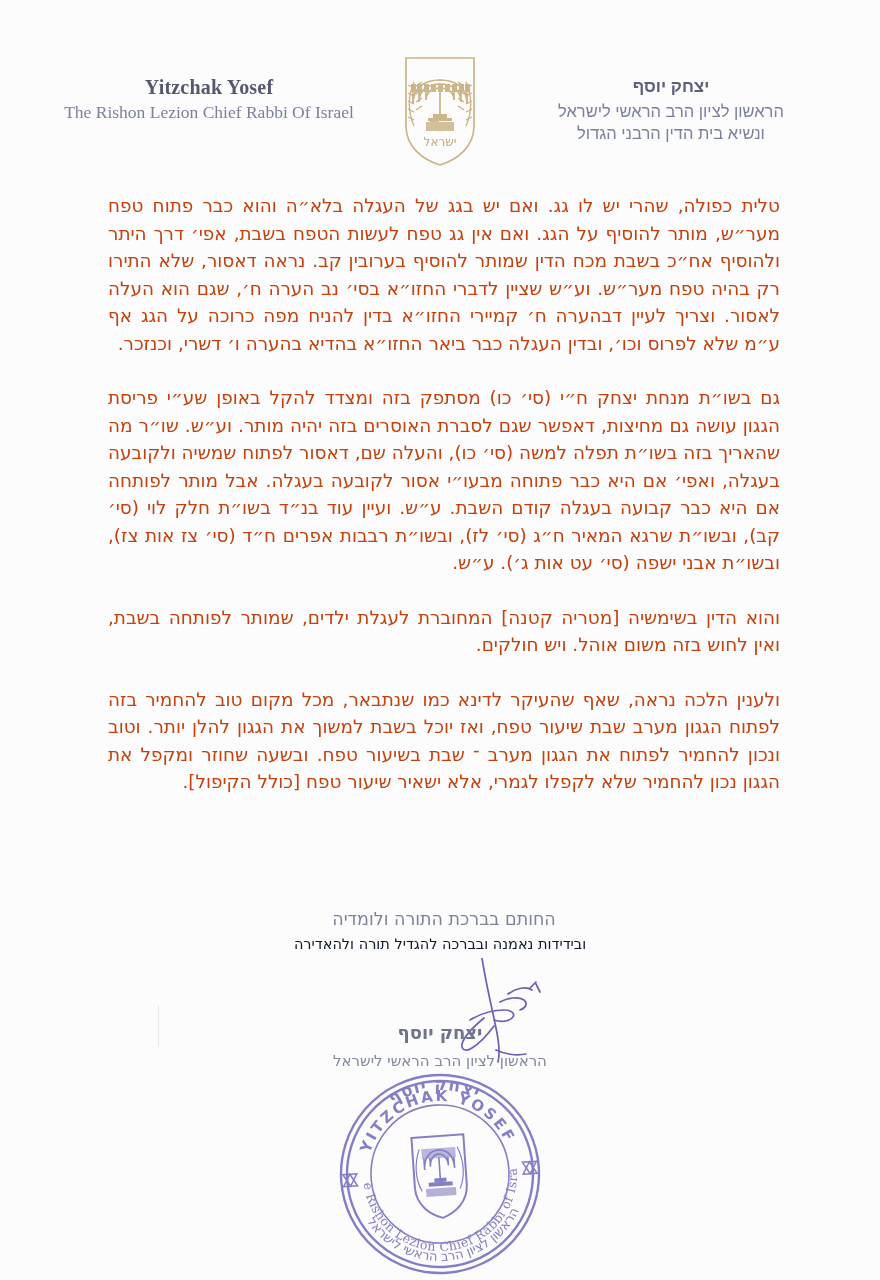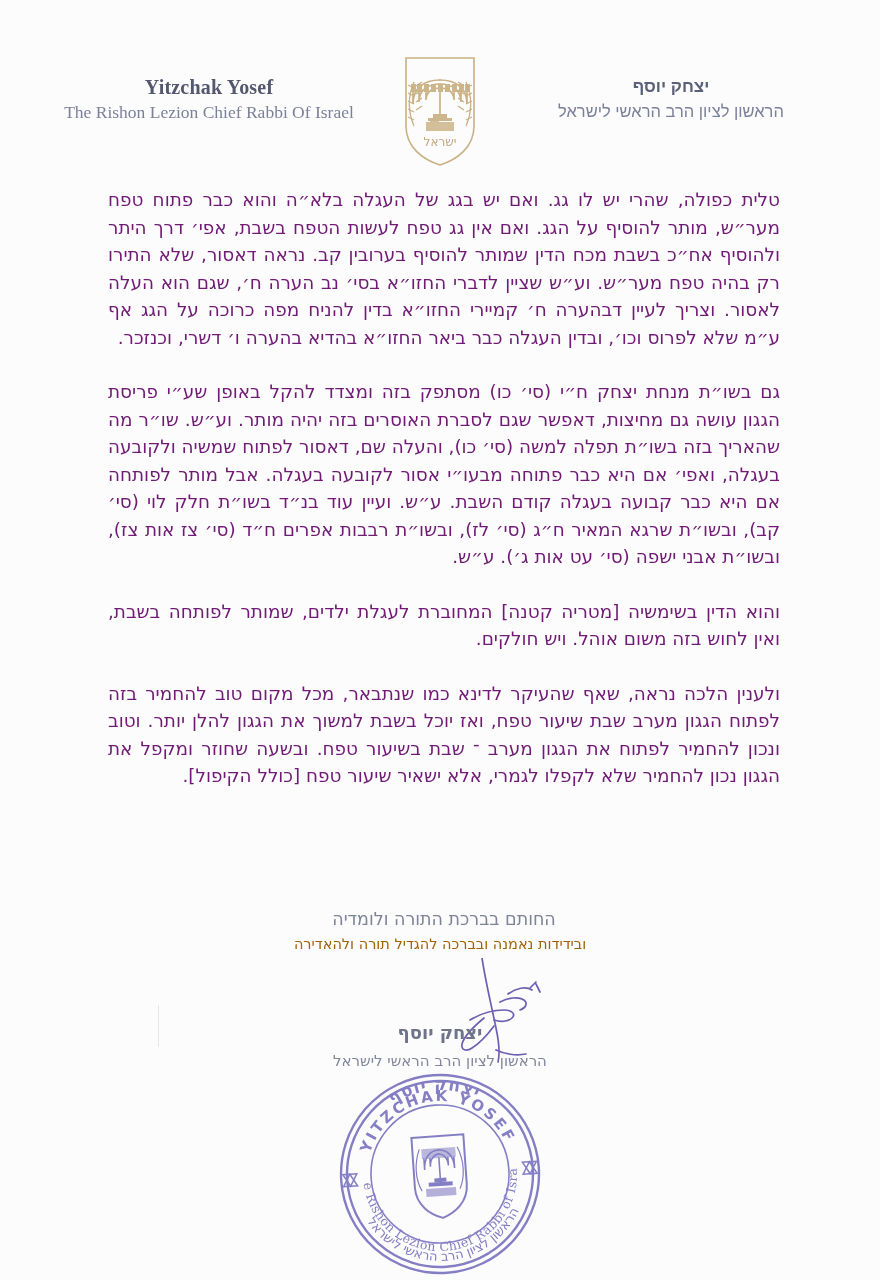--- a/index.html
+++ b/index.html
@@ -75,26 +75,26 @@
     width: 96px;
     height: 118px;
     flex: 0 0 auto;
     margin-top: 0;
   }
   .emblem svg { display: block; width: 100%; height: 100%; }
 
   
   .doc-body {
     position: absolute;
-    top: 186px;
+    top: 192px;
     left: 108px;
     width: 672px;
     direction: rtl;
     text-align: justify;
-    color: #701a75;
+    color: #c2410c;
     font-size: 18.4px;
     line-height: 27.5px;
     font-family: "DejaVu Sans", "Liberation Sans", sans-serif;
   }
   .para {
     margin: 0 0 27px 0;
     text-align: justify;
     text-align-last: center;
   }
   .para.last-right { text-align-last: right; }
@@ -104,21 +104,21 @@
     position: absolute;
     top: 906px;
     left: 0;
     right: 0;
     direction: rtl;
     text-align: center;
     color: #7e8498;
     font-family: "DejaVu Sans", "Liberation Sans", sans-serif;
   }
   .closing .c1 { font-size: 17.5px; line-height: 26px; padding-left: 8px; }
-  .closing .c2 { font-size: 14.5px; line-height: 24px; color: #a16207; }
+  .closing .c2 { font-size: 14.5px; line-height: 24px; color: #0f172a; }
   .sign-wrap {
     position: relative;
     height: 96px;
     margin-top: 6px;
   }
   .sign-name {
     position: absolute;
     top: 60px;
     left: 0; right: 0;
     font-size: 18px;
@@ -221,20 +221,21 @@
           <rect x="34" y="70" width="28" height="9"></rect>
           <rect x="38" y="66" width="9" height="5"></rect>
         </g>
         <text x="48" y="94" text-anchor="middle" font-size="12" font-family="DejaVu Sans, sans-serif" fill="#c0a madeup" style="fill:#c2a87e">ישראל</text>
       </svg>
     </div>
 
     <div class="lh-block lh-he">
       <div class="lh-name">יצחק יוסף</div>
       <div class="lh-line">הראשון לציון הרב הראשי לישראל</div>
+      <div class="lh-line">ונשיא בית הדין הרבני הגדול</div>
     </div>
   </div>
 
   <div class="doc-body">
     <p class="para last-right">טלית כפולה, שהרי יש לו גג. ואם יש בגג של העגלה בלא״ה והוא כבר פתוח טפח מער״ש, מותר להוסיף על הגג. ואם אין גג טפח לעשות הטפח בשבת, אפי׳ דרך היתר ולהוסיף אח״כ בשבת מכח הדין שמותר להוסיף בערובין קב. נראה דאסור, שלא התירו רק בהיה טפח מער״ש. וע״ש שציין לדברי החזו״א בסי׳ נב הערה ח׳, שגם הוא העלה לאסור. וצריך לעיין דבהערה ח׳ קמיירי החזו״א בדין להניח מפה כרוכה על הגג אף ע״מ שלא לפרוס וכו׳, ובדין העגלה כבר ביאר החזו״א בהדיא בהערה ו׳ דשרי, וכנזכר.</p>
     <p class="para last-right">גם בשו״ת מנחת יצחק ח״י (סי׳ כו) מסתפק בזה ומצדד להקל באופן שע״י פריסת הגגון עושה גם מחיצות, דאפשר שגם לסברת האוסרים בזה יהיה מותר. וע״ש. שו״ר מה שהאריך בזה בשו״ת תפלה למשה (סי׳ כו), והעלה שם, דאסור לפתוח שמשיה ולקובעה בעגלה, ואפי׳ אם היא כבר פתוחה מבעו״י אסור לקובעה בעגלה. אבל מותר לפותחה אם היא כבר קבועה בעגלה קודם השבת. ע״ש. ועיין עוד בנ״ד בשו״ת חלק לוי (סי׳ קב), ובשו״ת שרגא המאיר ח״ג (סי׳ לז), ובשו״ת רבבות אפרים ח״ד (סי׳ צז אות צז), ובשו״ת אבני ישפה (סי׳ עט אות ג׳). ע״ש.</p>
     <p class="para last-right">והוא הדין בשימשיה [מטריה קטנה] המחוברת לעגלת ילדים, שמותר לפותחה בשבת, ואין לחוש בזה משום אוהל. ויש חולקים.</p>
     <p class="para last-right">ולענין הלכה נראה, שאף שהעיקר לדינא כמו שנתבאר, מכל מקום טוב להחמיר בזה לפתוח הגגון מערב שבת שיעור טפח, ואז יוכל בשבת למשוך את הגגון להלן יותר. וטוב ונכון להחמיר לפתוח את הגגון מערב ־ שבת בשיעור טפח. ובשעה שחוזר ומקפל את הגגון נכון להחמיר שלא לקפלו לגמרי, אלא ישאיר שיעור טפח [כולל הקיפול].</p>
   </div>
 

